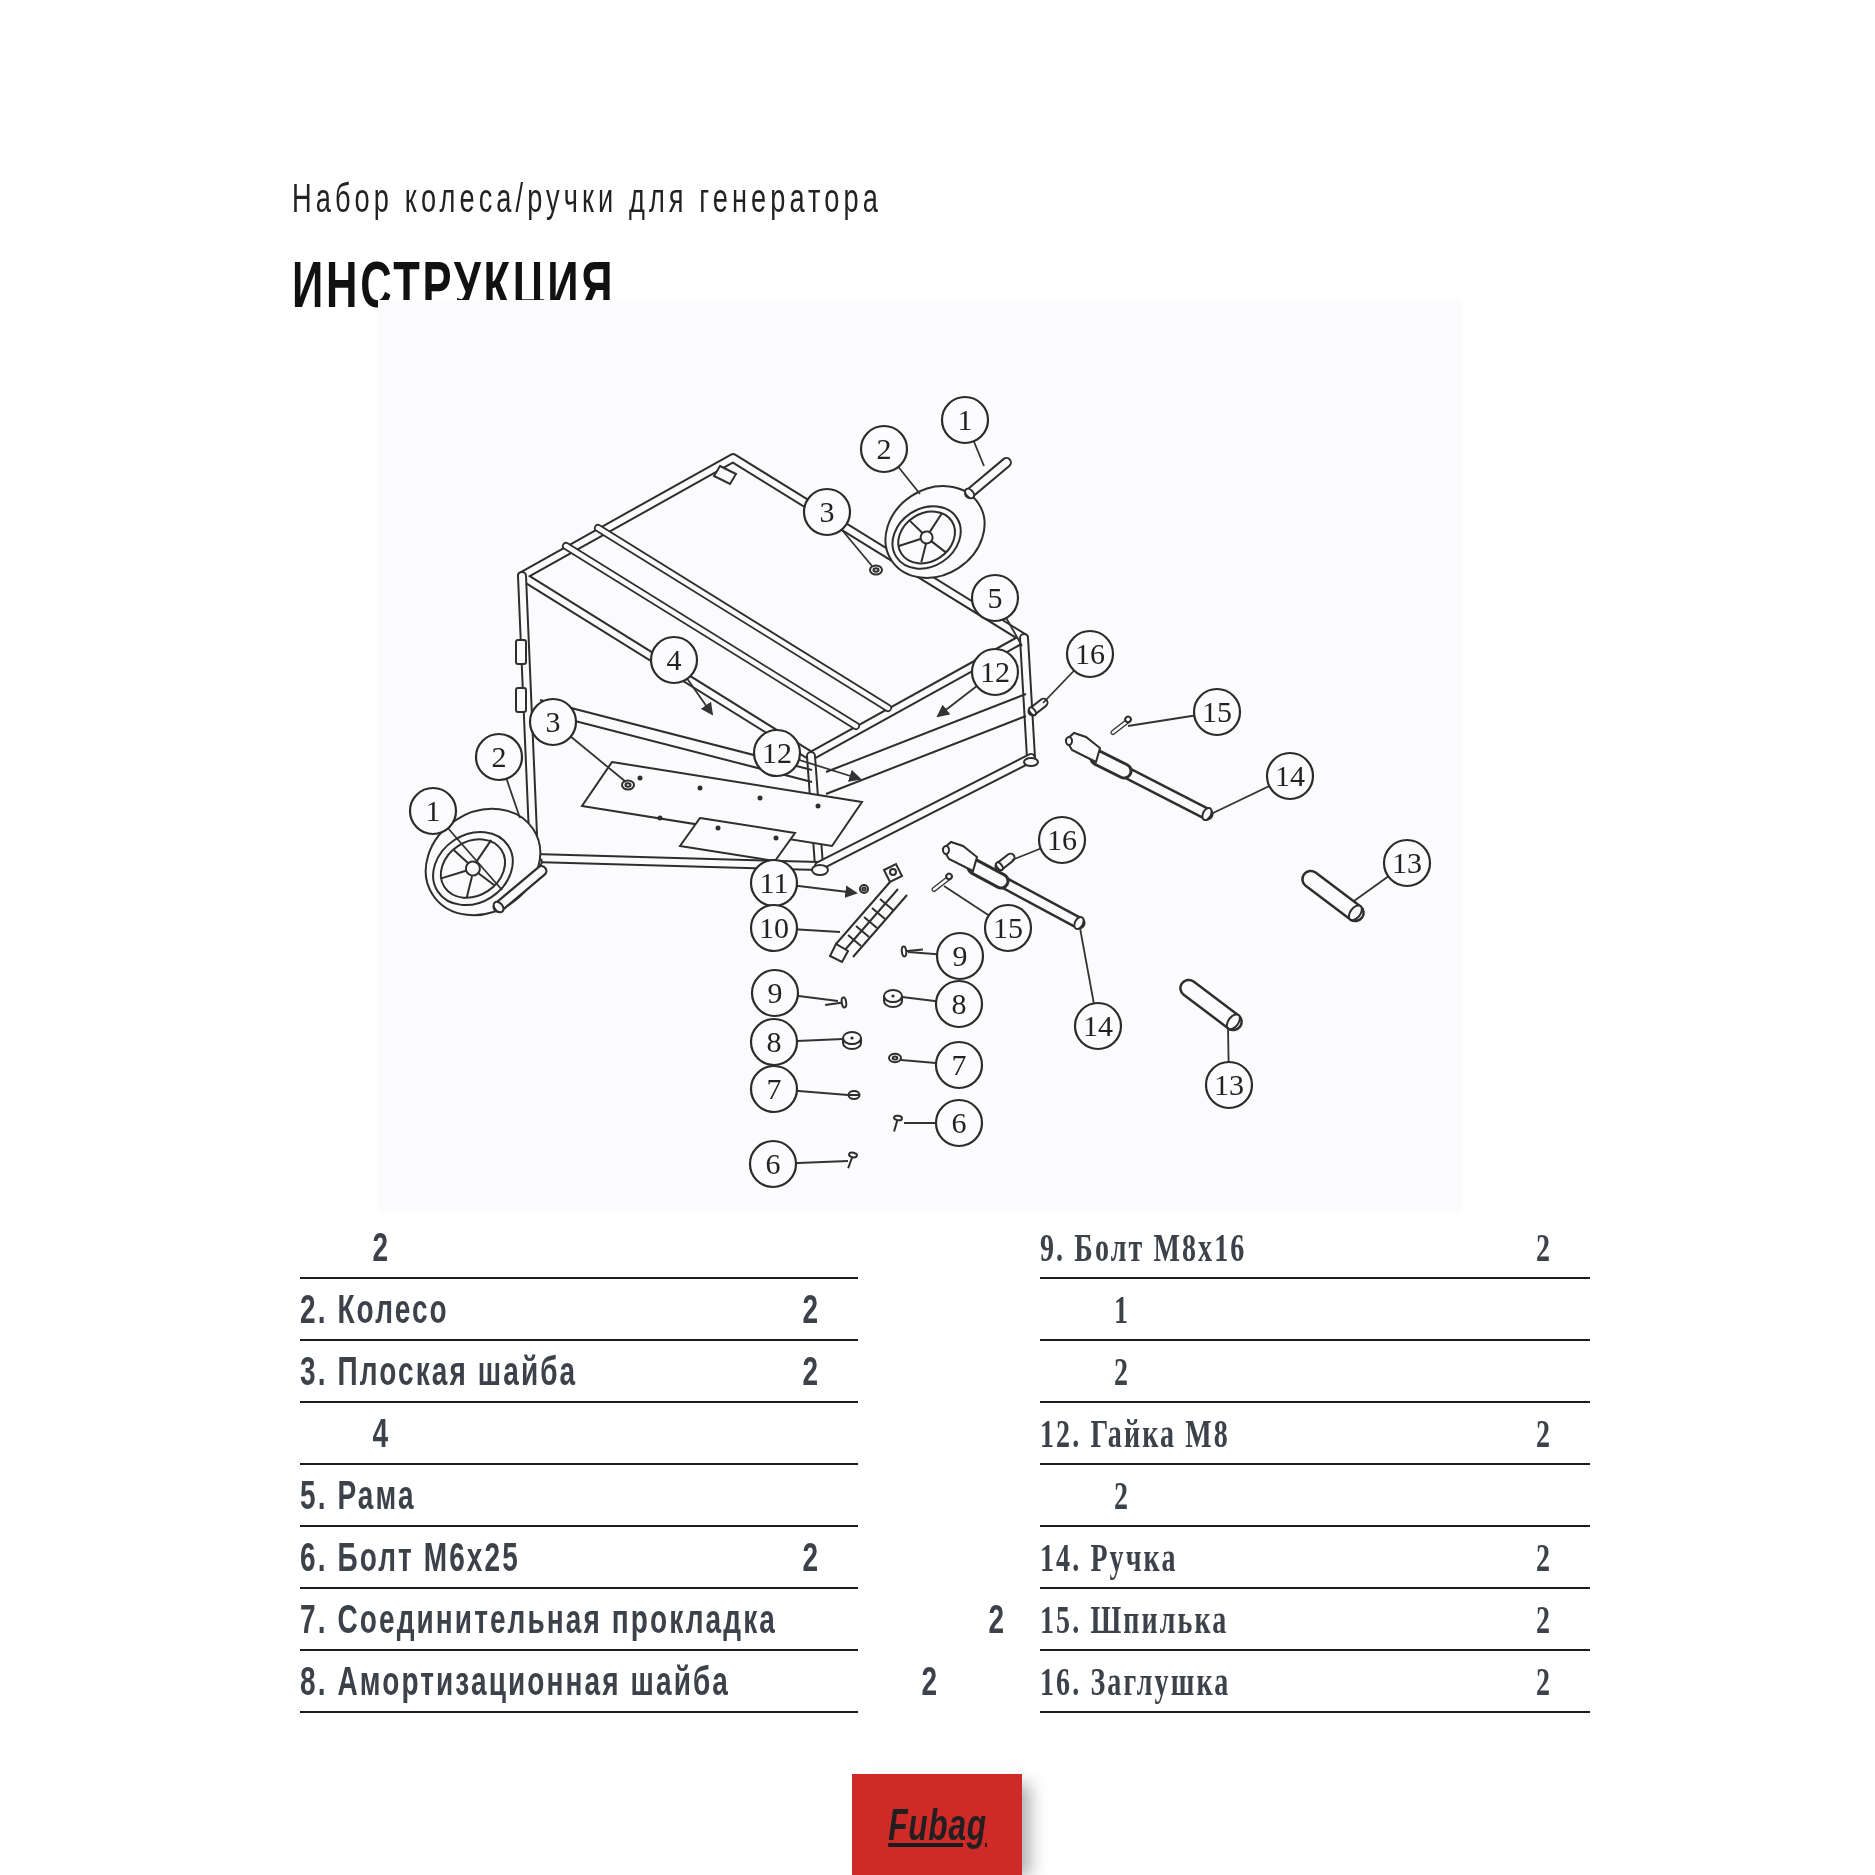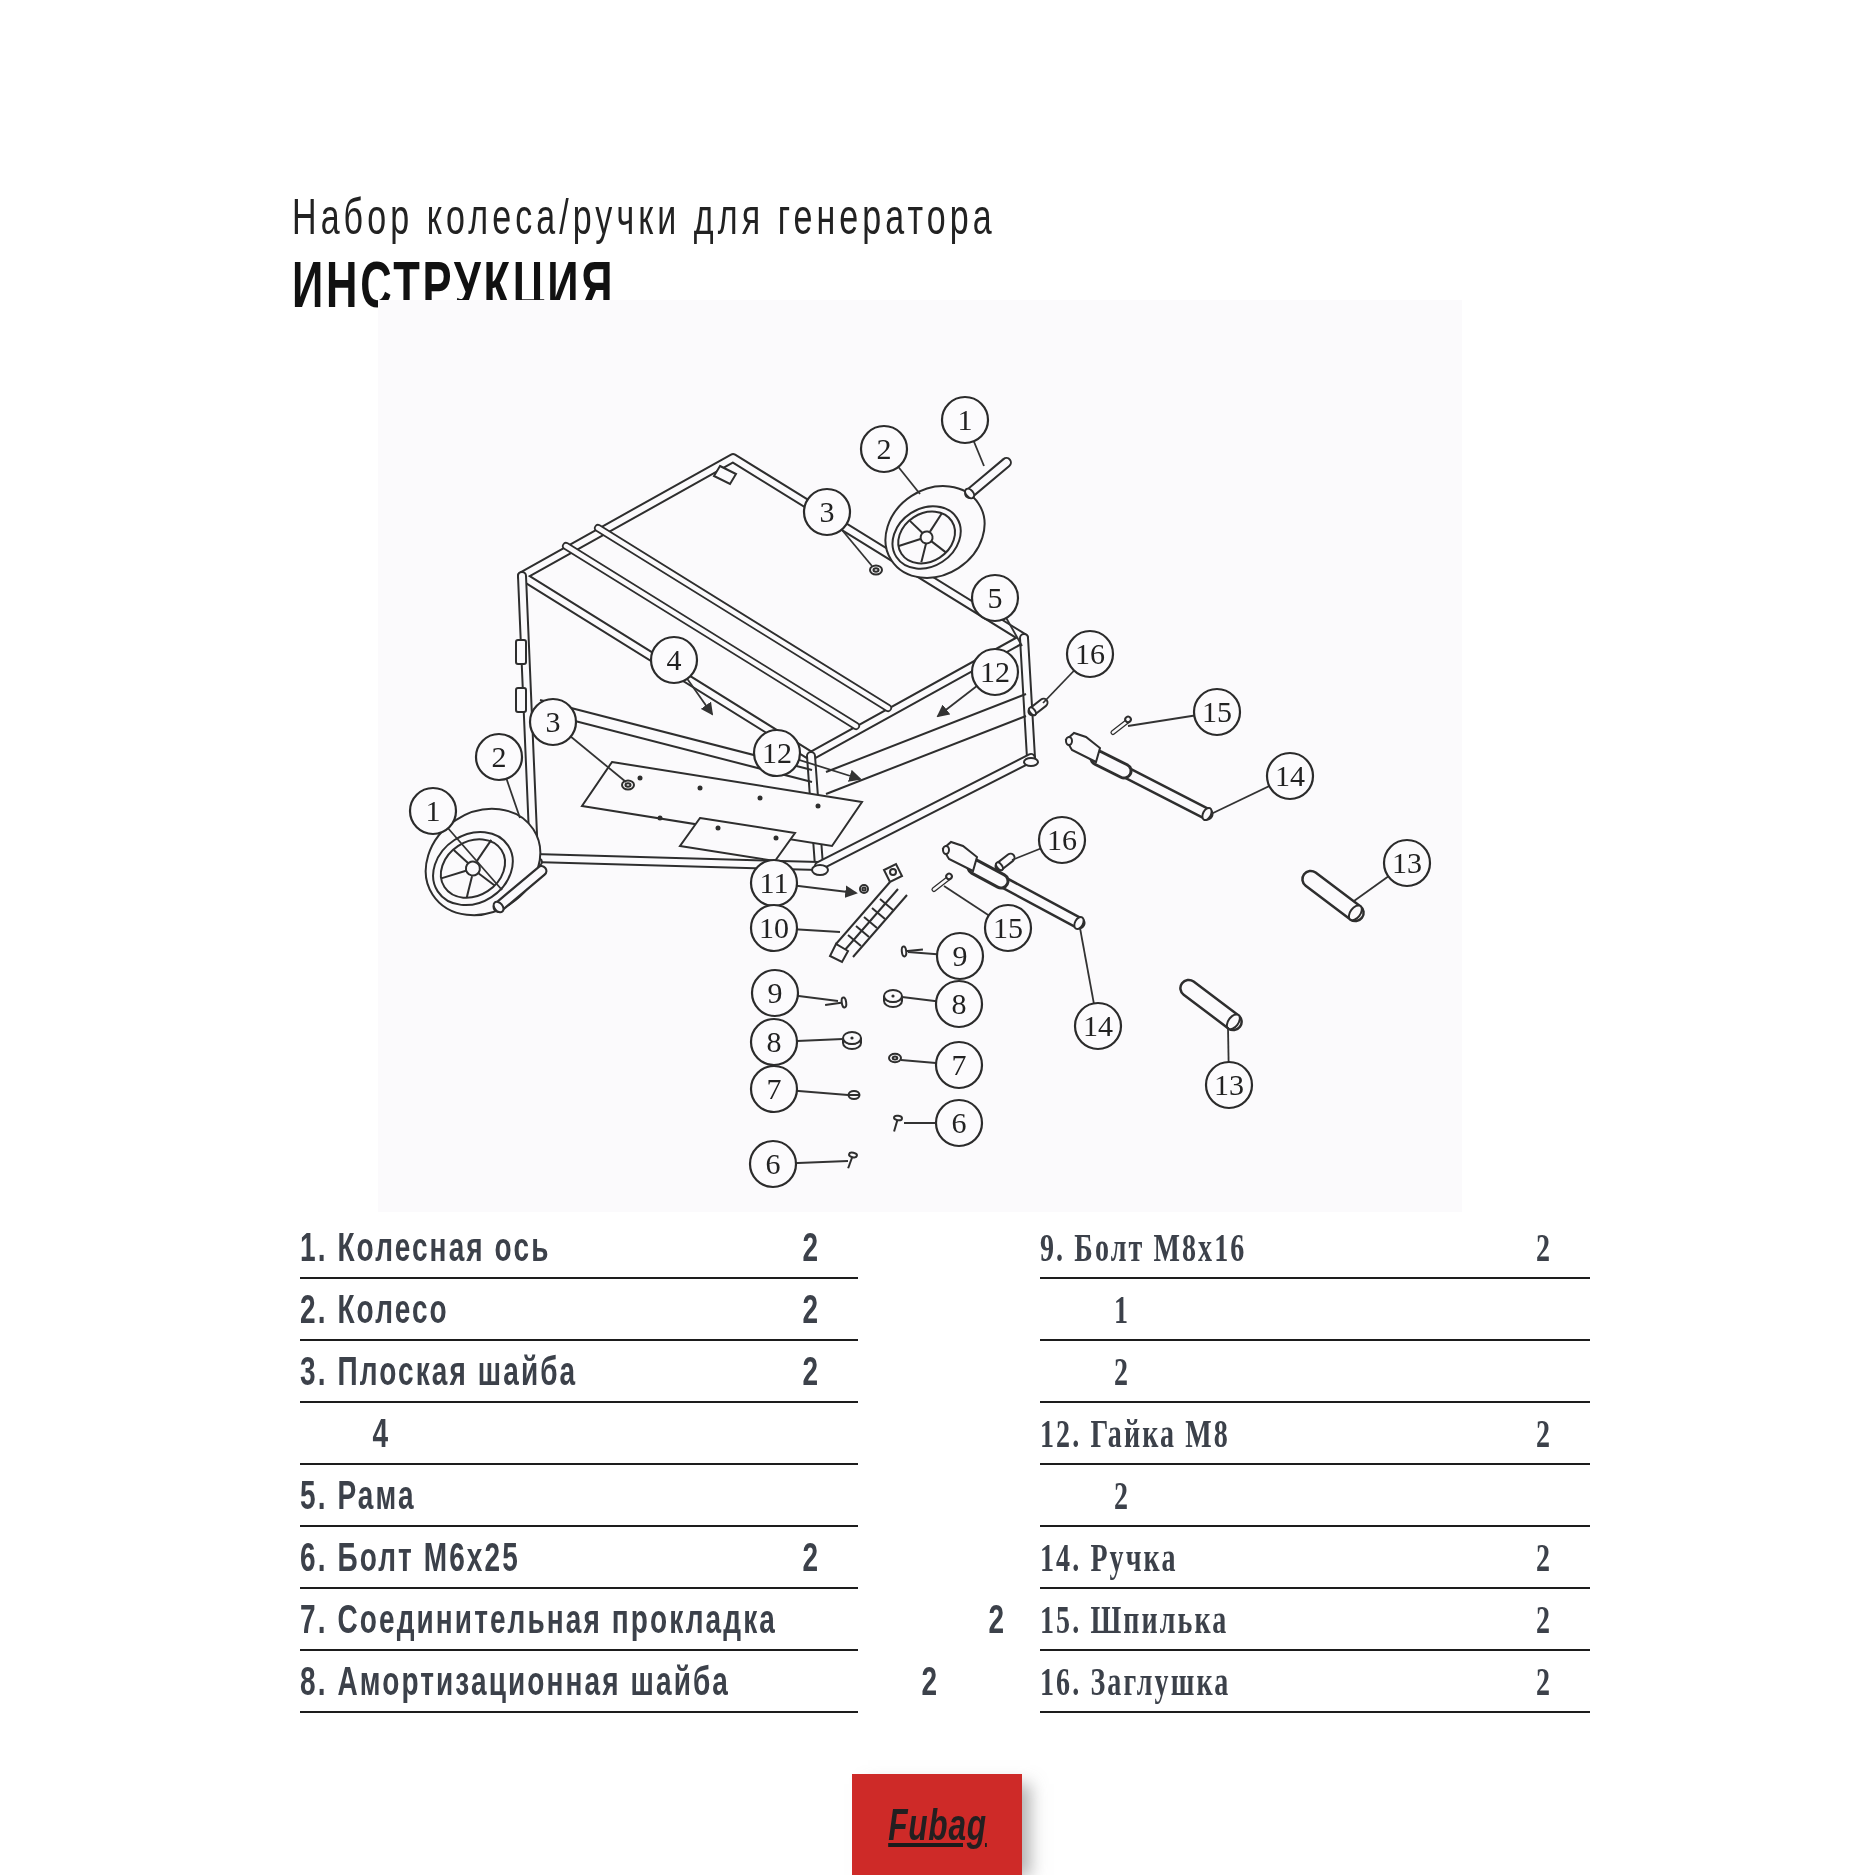--- a/index.html
+++ b/index.html
@@ -1,20 +1,20 @@
 <!DOCTYPE html>
 <html><head>
 <meta charset="utf-8">
 <style>
   html,body{margin:0;padding:0;background:#ffffff;}
   .page{position:relative;width:1875px;height:1875px;background:#ffffff;overflow:hidden;
         font-family:"Liberation Sans", sans-serif;color:#1b1b1b;}
   .sq{display:inline-block;transform:scaleX(0.7);transform-origin:left center;white-space:nowrap;}
   .sqr{transform-origin:right center;}
-  .subtitle{position:absolute;left:292px;top:188px;font-size:50px;font-weight:400;
+  .subtitle{position:absolute;left:292px;top:176px;font-size:40px;font-weight:400;
             letter-spacing:6px;color:#222;}
   .subtitle .sq{transform:scaleX(0.68);}
   .maintitle{position:absolute;left:292px;top:248px;font-size:64px;font-weight:700;
              letter-spacing:4px;color:#111;}
   .maintitle .sq{transform:scaleX(0.68);}
   .scanbg{position:absolute;left:378px;top:300px;width:1084px;height:912px;background:#fbfafc;}
   svg.diagram{position:absolute;left:0;top:0;width:1875px;height:1875px;}
   .plist{position:absolute;top:1217px;}
   #plist-left{left:300px;width:558px;}
   #plist-right{left:1040px;width:550px;font-family:Liberation Serif, serif;}
@@ -389,21 +389,20 @@
         <g>
           <line x1="773" y1="1164" x2="848" y2="1161" class="leader"></line>
           <circle cx="773" cy="1164" r="23" class="cc"></circle>
           <text x="773" y="1174" class="ct">6</text>
         </g>
       </g>
   </svg>
 
   <div id="plist-left" class="plist">
       <div class="prow">
-        <span class="pname"><span class="sq">1. Колесная ось</span></span>
         <span class="pqty"><span class="sq sqr">2</span></span>
       </div>
       <div class="prow">
         <span class="pname"><span class="sq">2. Колесо</span></span>
         <span class="pqty"><span class="sq sqr">2</span></span>
       </div>
       <div class="prow">
         <span class="pname"><span class="sq">3. Плоская шайба</span></span>
         <span class="pqty"><span class="sq sqr">2</span></span>
       </div>

